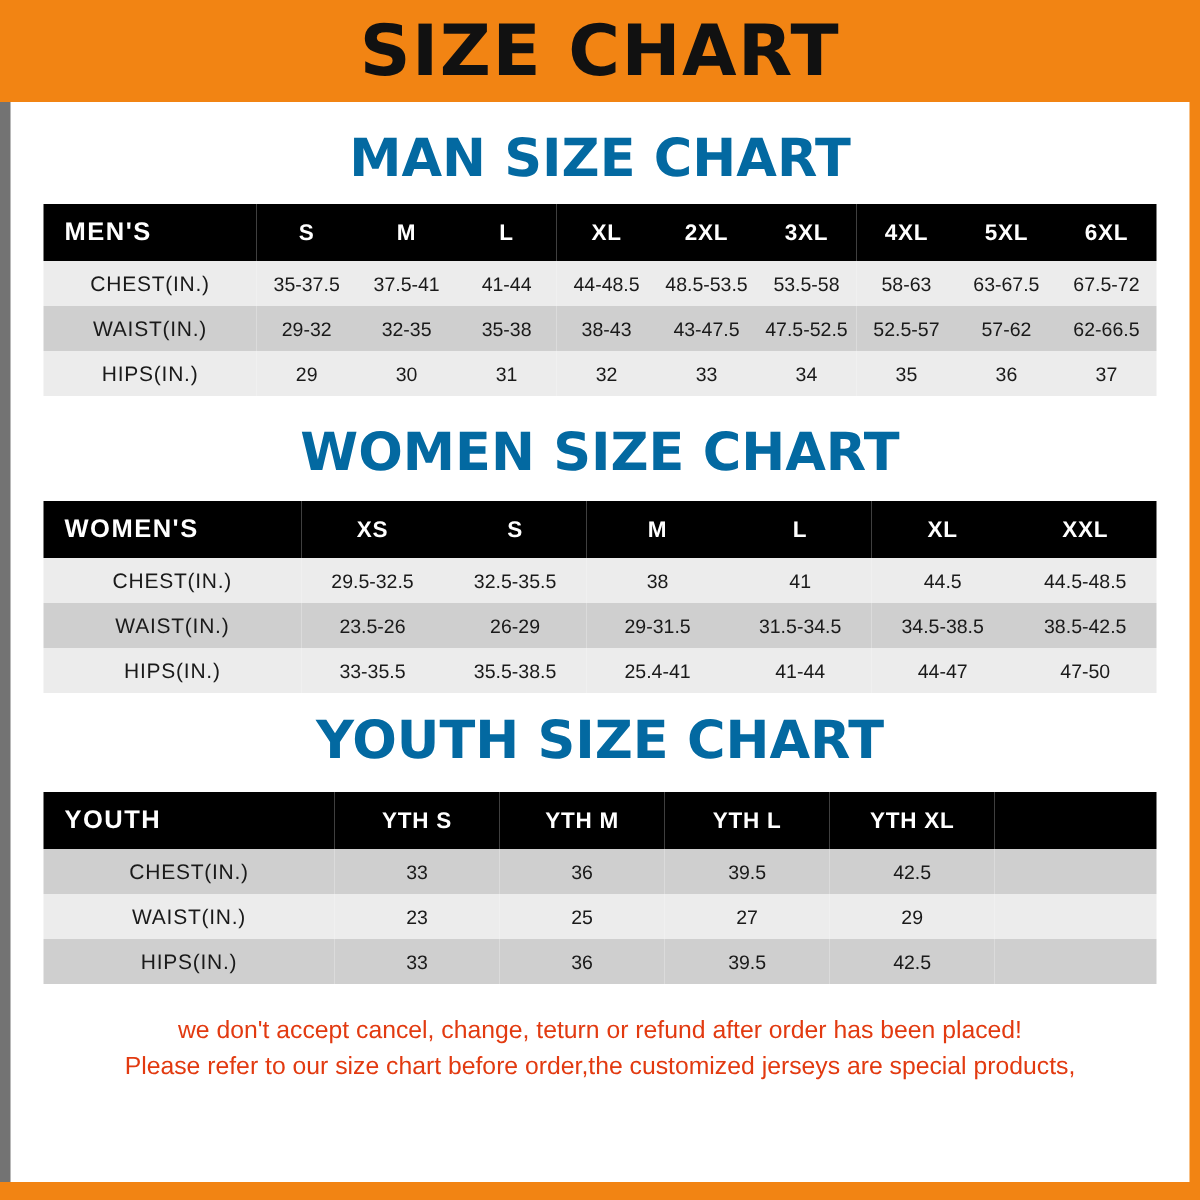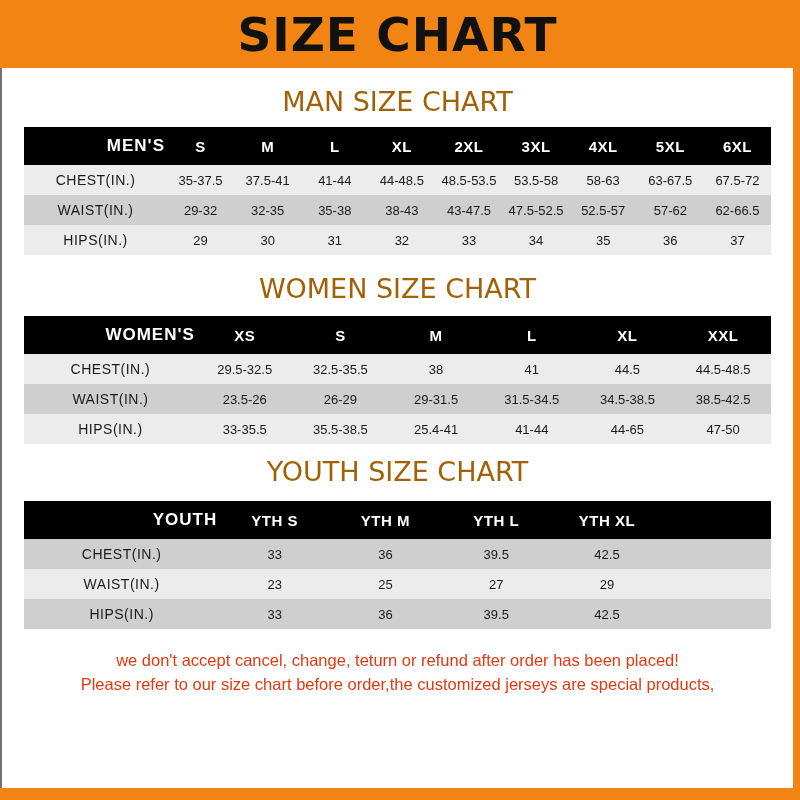--- a/index.html
+++ b/index.html
@@ -11,21 +11,21 @@
     height: 800px;
     background: #ffffff;
     font-family: "Liberation Sans", sans-serif;
     overflow: hidden;
   }
   .page {
     width: 800px;
     height: 800px;
     position: relative;
     background: #ffffff;
-    border-left: 2px solid #737373;
+    border-left: 7px solid #737373;
     border-right: 7px solid #F28413;
     box-sizing: border-box;
   }
   .banner {
     background: #F28413;
     height: 68px;
     display: flex;
     align-items: center;
     justify-content: center;
     margin: 0 -7px;
@@ -37,23 +37,23 @@
     letter-spacing: 1px;
     color: #111111;
     line-height: 1;
   }
   .content {
     padding: 0 22px;
   }
   .section-title {
     text-align: center;
     font-family: "DejaVu Sans", sans-serif;
-    font-weight: normal;
-    font-size: 27px;
-    color: #a16207;
+    font-weight: bold;
+    font-size: 35px;
+    color: #0369a1;
     letter-spacing: 0px;
   }
   .t1 { margin-top: 18px; margin-bottom: 10px; }
   .t2 { margin-top: 18px; margin-bottom: 12px; }
   .t3 { margin-top: 12px; margin-bottom: 14px; }
 
   table.size-table {
     width: 100%;
     border-collapse: collapse;
     table-layout: fixed;
@@ -68,21 +68,21 @@
     background: #000000;
   }
   table.size-table thead th {
     color: #ffffff;
     font-weight: bold;
     padding: 9px 2px;
     font-size: 15px;
     letter-spacing: 0.5px;
   }
   table.size-table thead th.rowhead {
-    text-align: right;
+    text-align: left;
     padding-left: 14px;
     font-size: 17px;
     letter-spacing: 1px;
   }
   table.size-table tbody td {
     color: #1a1a1a;
     font-size: 13px;
     padding: 7px 2px;
   }
   table.size-table tbody td.rowhead {
@@ -223,21 +223,21 @@
           <td>31.5-34.5</td>
           <td>34.5-38.5</td>
           <td>38.5-42.5</td>
         </tr>
         <tr class="odd">
           <td class="rowhead">HIPS(IN.)</td>
           <td>33-35.5</td>
           <td>35.5-38.5</td>
           <td>25.4-41</td>
           <td>41-44</td>
-          <td>44-65</td>
+          <td>44-47</td>
           <td>47-50</td>
         </tr>
       </tbody>
     </table>
 
     <div class="section-title t3">YOUTH SIZE CHART</div>
     <table class="size-table youth">
       <thead>
         <tr>
           <th class="rowhead" style="width:24%">YOUTH</th>

